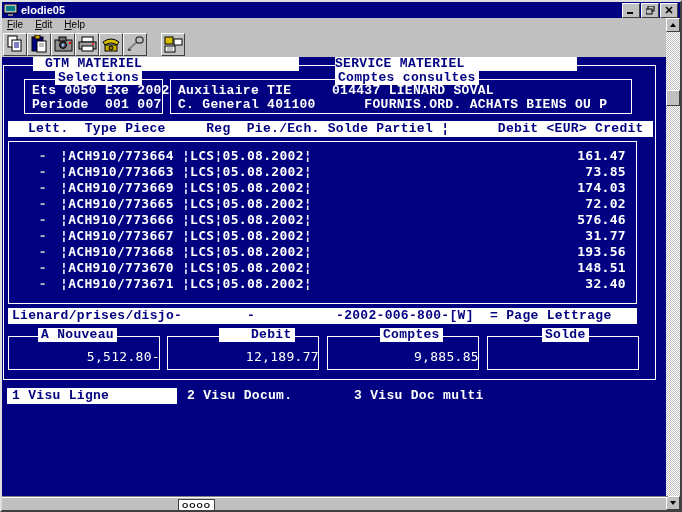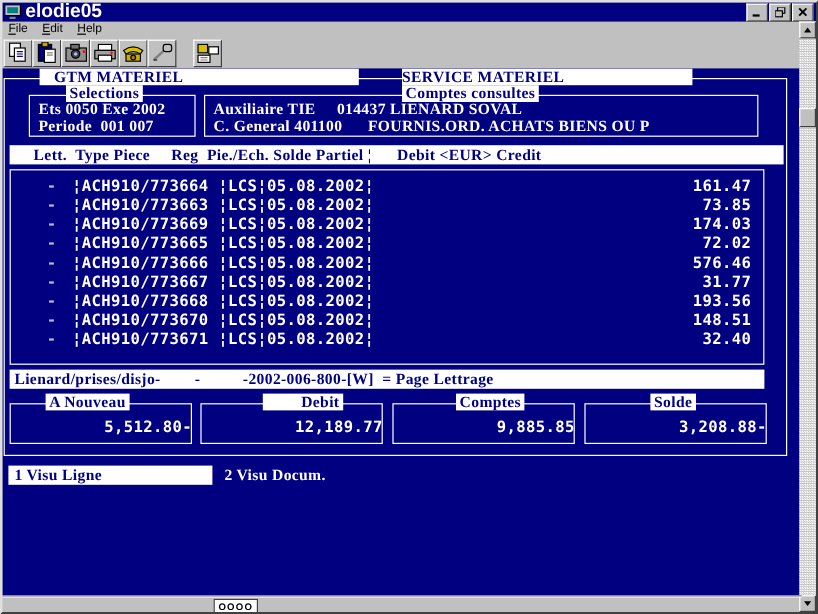--- a/index.html
+++ b/index.html
@@ -3,53 +3,53 @@
 <meta charset="utf-8">
 <style>
   html,body{margin:0;padding:0;background:#008080;}
   .window{position:relative;width:682px;height:512px;background:#c0c0c0;
     border-top:2px solid #dfdfdf;border-left:2px solid #dfdfdf;
     border-right:2px solid #404040;border-bottom:2px solid #404040;
     box-sizing:border-box;font-family:"Liberation Sans",sans-serif;overflow:hidden;}
   
   .titlebar{position:absolute;left:0;top:0;width:678px;height:16px;background:#000080;
     display:flex;align-items:center;padding-left:2px;box-sizing:border-box;}
-  .title-text{color:#fff;font-weight:bold;font-size:16px;margin-left:3px;}
+  .title-text{color:#fff;font-weight:bold;font-size:11px;margin-left:3px;}
   .win-btns{margin-left:auto;display:flex;gap:1px;margin-right:2px;}
   .wbtn{width:16px;height:13px;background:#c0c0c0;border-top:1px solid #fff;border-left:1px solid #fff;
     border-right:1px solid #404040;border-bottom:1px solid #404040;display:flex;align-items:center;justify-content:center;}
   
   .menubar{position:absolute;left:0;top:16px;width:664px;height:13px;display:flex;align-items:center;gap:12px;
     padding-left:5px;font-size:10px;color:#000;}
   .menu-item{display:inline-block;}
   .menu-item::first-letter{text-decoration:underline;}
   
   .toolbar{position:absolute;left:0;top:29px;width:664px;height:26px;display:flex;align-items:center;padding-left:1px;}
   .tbtn{width:24px;height:23px;background:#c0c0c0;border-top:1px solid #fff;border-left:1px solid #fff;
     border-right:1px solid #404040;border-bottom:1px solid #404040;display:flex;align-items:center;justify-content:center;box-sizing:border-box;}
   .tbtn.gap{margin-left:14px;}
   
   .terminal{position:absolute;left:0;top:55px;width:666px;height:439px;background:#000080;overflow:hidden;}
-  .t{position:absolute;white-space:pre;font-family:Liberation Serif, serif;font-weight:bold;
+  .t{position:absolute;white-space:pre;font-family:Liberation Mono, monospace;font-weight:bold;
      font-size:13px;line-height:14px;letter-spacing:0.3px;color:#fff;}
   .hl{background:#ffffff;color:#000080;}
   .box{position:absolute;border:1px solid #fff;box-sizing:border-box;}
   .legend{z-index:3;padding:0 3px;}
   .band{z-index:3;}
   
   .rows{position:absolute;left:7px;top:90px;width:627px;}
   .trow{display:flex;height:16px;align-items:center;font-family:"DejaVu Sans Mono",monospace;
     font-weight:bold;font-size:13px;letter-spacing:0.3px;color:#fff;white-space:pre;}
   .trow .lett{width:38px;text-align:right;color:#b8b8cc;}
   .trow .main{margin-left:13px;}
   .trow .credit{margin-left:auto;padding-right:10px;}
   
   .total-box{position:absolute;top:279px;width:152px;height:34px;border:1px solid #fff;box-sizing:border-box;}
   .total-value{position:absolute;right:8px;top:13px;white-space:pre;font-family:"DejaVu Sans Mono",monospace;
-    font-weight:bold;font-size:13px;letter-spacing:0.3px;color:#fff;}
+    font-weight:normal;font-size:13px;letter-spacing:0.3px;color:#fff;}
   
   .scrollbar{position:absolute;top:16px;right:0;width:14px;height:492px;
     background:repeating-conic-gradient(#ffffff 0% 25%, #c0c0c0 0% 50%);background-size:2px 2px;}
   .sbtn{position:absolute;left:0;width:14px;height:14px;background:#c0c0c0;
     border-top:1px solid #fff;border-left:1px solid #fff;border-right:1px solid #404040;border-bottom:1px solid #404040;
     box-sizing:border-box;display:flex;align-items:center;justify-content:center;}
   .arrow-up{width:0;height:0;border-left:3px solid transparent;border-right:3px solid transparent;border-bottom:4px solid #000;}
   .arrow-down{width:0;height:0;border-left:3px solid transparent;border-right:3px solid transparent;border-top:4px solid #000;}
   .sthumb{position:absolute;left:0;top:72px;width:14px;height:16px;background:#c0c0c0;
     border-top:1px solid #fff;border-left:1px solid #fff;border-right:1px solid #404040;border-bottom:1px solid #404040;box-sizing:border-box;}
@@ -204,24 +204,24 @@
     <div class="total-box" style="left:165px;"></div>
     <div class="t hl legend" style="left:217px;top:271px;padding-left:32px;">Debit</div>
     <div class="total-value" style="left:165px;width:152px;text-align:right;box-sizing:border-box;top:292px;position:absolute;">12,189.77</div>
 
     <div class="total-box" style="left:325px;"></div>
     <div class="t hl legend" style="left:378px;top:271px;">Comptes</div>
     <div class="total-value" style="left:325px;width:152px;text-align:right;box-sizing:border-box;top:292px;position:absolute;">9,885.85</div>
 
     <div class="total-box" style="left:485px;"></div>
     <div class="t hl legend" style="left:540px;top:271px;">Solde</div>
-    <div class="total-value" style="left:485px;width:152px;text-align:right;box-sizing:border-box;top:292px;position:absolute;">3,208.88-</div>
 
     <div class="t hl" style="left:5px;top:331px;width:165px;height:16px;padding-left:5px;line-height:16px;">1 Visu Ligne</div>
     <div class="t" style="left:185px;top:332px;">2 Visu Docum.</div>
+    <div class="t" style="left:352px;top:332px;">3 Visu Doc multi</div>
   </div>
 
   <div class="scrollbar">
     <span class="sbtn" style="top:0;">
         <span class="arrow-up"></span>
       </span>
     <span class="sthumb"></span>
     <span class="sbtn" style="bottom:0;">
         <span class="arrow-down"></span>
       </span>

